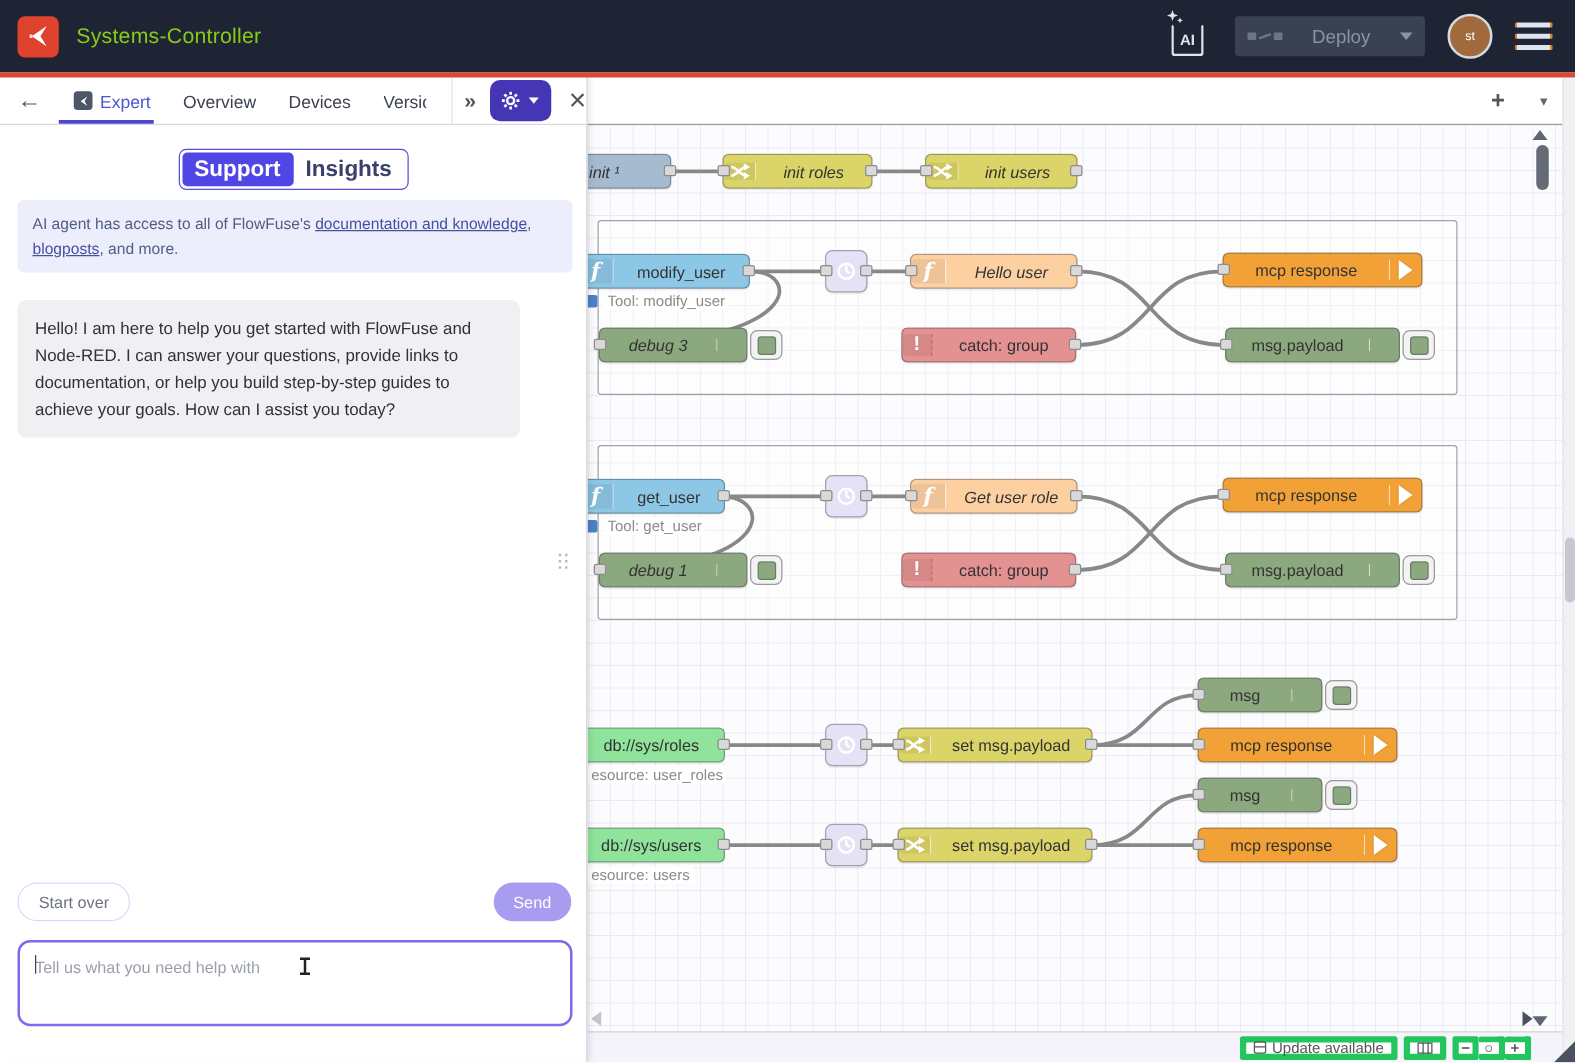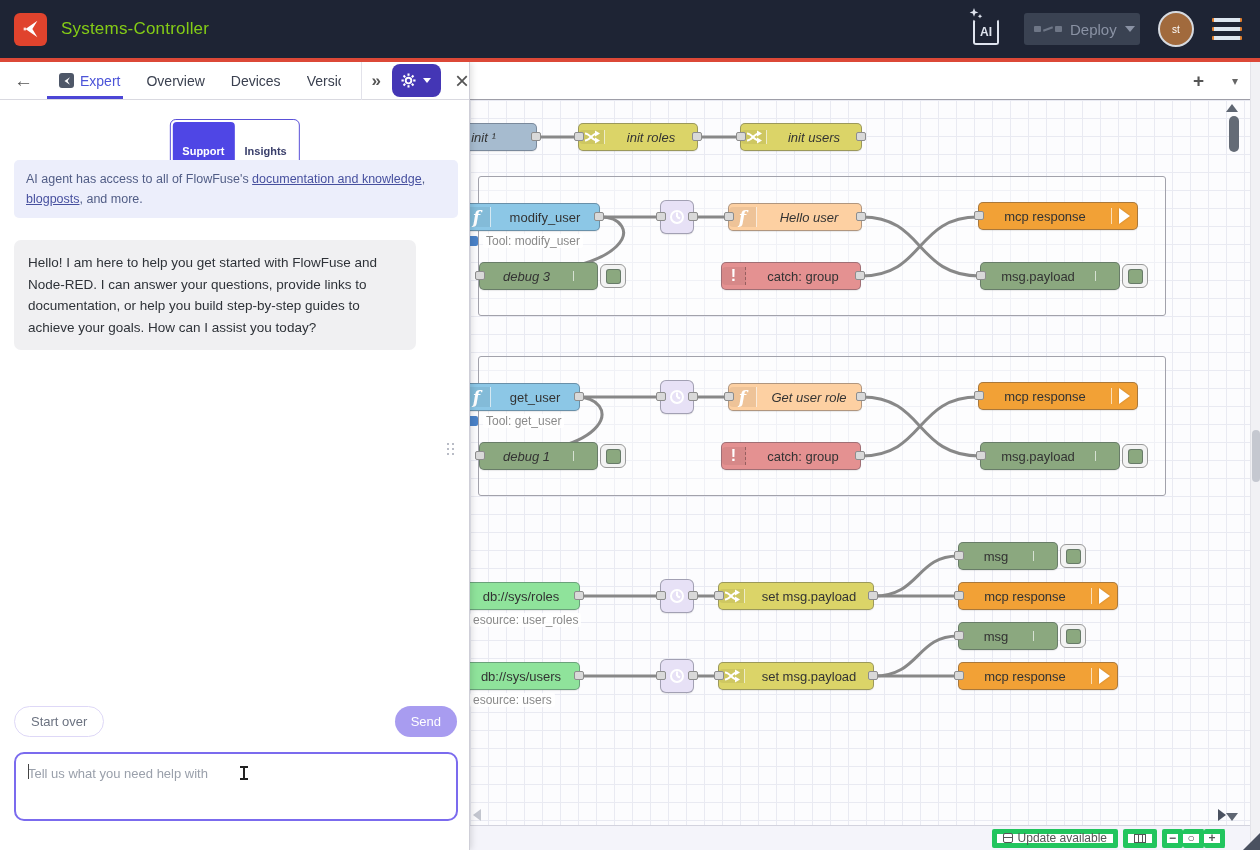--- a/index.html
+++ b/index.html
@@ -9,21 +9,21 @@
 
   
   .header { position:absolute; left:0; top:0; width:1260px; height:58px; background:#1e2434; display:flex; align-items:center; z-index:50; }
   .redbar { position:absolute; left:0; top:58px; width:1260px; height:4px; background:#dc4837; z-index:50; }
   .logo { width:33px; height:33px; background:#e0432d; border-radius:6px; margin-left:14px; display:flex; align-items:center; justify-content:center; }
   .app-title { color:#84cc16; font-size:17px; font-weight:500; margin-left:14px; letter-spacing:0.2px; }
   .header-right { margin-left:auto; display:flex; align-items:center; gap:18px; margin-right:18px; }
   .ai-btn { width:38px; height:38px; position:relative; color:#dfe4ee; }
   .ai-frame { position:absolute; left:5px; top:9px; width:26px; height:26px; border:2px solid #dfe4ee; border-top-color:transparent; border-radius:3px; display:flex; align-items:center; justify-content:center; font-size:12px; font-weight:bold; }
   .ai-spark { position:absolute; left:1px; top:-2px; }
-  .deploy-btn { height:32px; width:116px; background:#3a4252; border-radius:3px; display:flex; align-items:center; padding:0 10px; gap:8px; }
+  .deploy-btn { height:32px; width:152px; background:#3a4252; border-radius:3px; display:flex; align-items:center; padding:0 10px; gap:8px; }
   .deploy-icon { display:flex; align-items:center; gap:2px; opacity:0.55; }
   .dn-sq { width:7px; height:6px; background:#9aa2b2; border-radius:1px; }
   .dn-line { width:10px; height:2px; background:#9aa2b2; transform:rotate(-20deg); }
   .deploy-label { color:#8a92a4; font-size:15px; flex:1; text-align:center; }
   .deploy-caret { width:0; height:0; border-left:5px solid transparent; border-right:5px solid transparent; border-top:6px solid #8a92a4; }
   .avatar { width:36px; height:36px; border-radius:50%; background:#a16a3d; border:2px solid #d6dae0; color:#fff; font-size:10px; display:flex; align-items:center; justify-content:center; }
   .hamburger { display:flex; flex-direction:column; gap:5px; }
   .hamburger span { width:30px; height:4px; background:linear-gradient(90deg,#e08030 0 2px,#dde6f0 2px calc(100% - 2px),#e08030 calc(100% - 2px)); border-radius:1px; }
 
   
@@ -35,21 +35,21 @@
   .tab-mini-logo { width:15px; height:15px; background:#4e5768; border-radius:3px; display:flex; align-items:center; justify-content:center; }
   .tab-clip { max-width:34px; overflow:hidden; }
   .tab-underline { position:absolute; left:47px; bottom:0; width:76px; height:3px; background:#4c46d6; }
   .tabbar-div { width:1px; height:38px; background:#e2e2ea; margin-left:20px; }
   .more-chevrons { color:#555; font-size:17px; font-weight:bold; margin-left:10px; letter-spacing:-1px; }
   .gear-btn { width:58px; height:33px; background:#4436b5; border-radius:8px; margin-left:12px; display:flex; align-items:center; justify-content:center; gap:7px; cursor:pointer; }
   .gear-caret { width:0; height:0; border-left:4px solid transparent; border-right:4px solid transparent; border-top:5px solid #fff; }
   .close-x { color:#555; font-size:24px; margin-left:14px; line-height:1; cursor:pointer; }
 
   .mode-toggle { position:absolute; top:57px; left:50%; transform:translateX(-50%); display:flex; border:1px solid #5a50d8; border-radius:6px; padding:2px; background:#fff; }
-  .mode-opt { font-size:11px; font-weight:bold; padding:23px 10px; border-radius:4px; color:#3a3f6b; }
+  .mode-opt { font-size:18px; font-weight:bold; padding:3px 10px; border-radius:4px; color:#3a3f6b; }
   .mode-opt.active { background:#4f46e5; color:#fff; }
 
   .info-note { position:absolute; left:14px; top:98px; width:444px; background:#eceefb; border-radius:5px; padding:9px 12px; font-size:12.5px; line-height:1.6; color:#515d86; }
   .info-note a { color:#47509f; text-decoration:underline; }
 
   .bubble { position:absolute; left:14px; top:178px; width:402px; background:#f0f0f2; border-radius:7px; padding:12px 14px; font-size:13.5px; line-height:1.6; color:#2e3238; }
 
   .grip { position:absolute; right:14px; top:381px; width:8px; height:24px; display:grid; grid-template-columns:2px 2px; grid-auto-rows:2px; gap:3px; }
   .grip i { background:#b9bcc6; }
 

